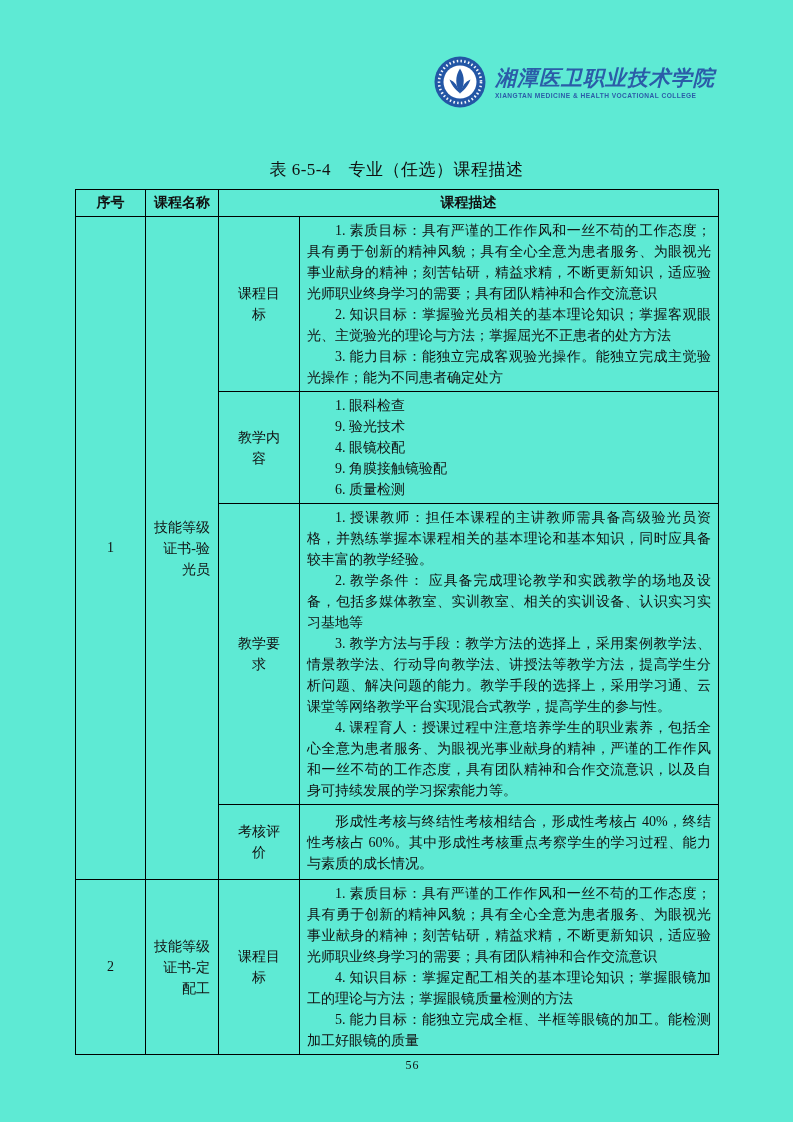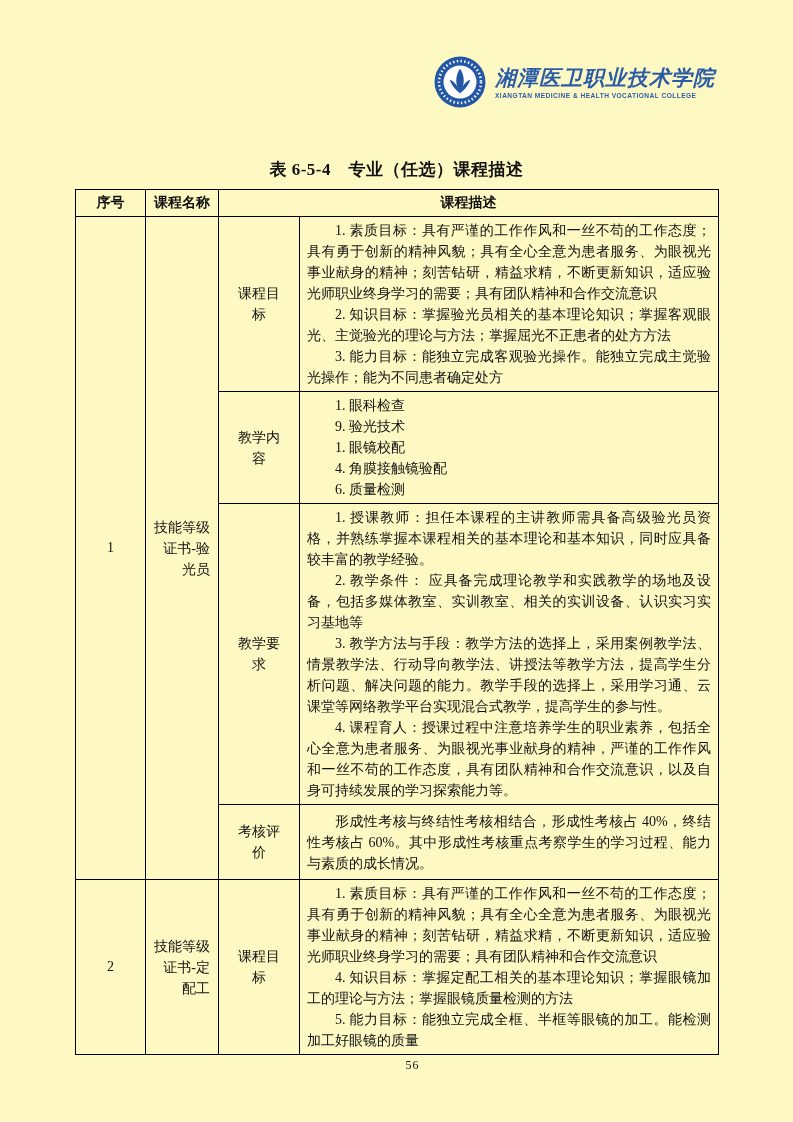--- a/index.html
+++ b/index.html
@@ -2,21 +2,21 @@
 <html><head>
 <meta charset="utf-8">
 <style>
   * { box-sizing: border-box; }
   html, body { margin: 0; padding: 0; background: #e8e8e8; }
   .page {
     position: relative;
     width: 793px;
     height: 1122px;
     margin: 0 auto;
-    background: #fef9c3;
+    background: #5eead4;
     font-family: "Liberation Serif", serif;
     color: #111;
     overflow: hidden;
   }
   
   .logo {
     position: absolute;
     top: 56px;
     right: 78px;
     display: flex;
@@ -43,21 +43,21 @@
     font-family: "Liberation Sans", sans-serif;
   }
   
   .table-title {
     position: absolute;
     top: 158px;
     left: 0;
     width: 100%;
     text-align: center;
     font-size: 17px;
-    font-weight: bold;
+    font-weight: normal;
     letter-spacing: 0.5px;
   }
   
   .course-table {
     position: absolute;
     top: 189px;
     left: 75px;
     width: 643px;
     border-collapse: collapse;
     table-layout: fixed;
@@ -156,22 +156,22 @@
             <p class="para">1. 素质目标：具有严谨的工作作风和一丝不苟的工作态度；具有勇于创新的精神风貌；具有全心全意为患者服务、为眼视光事业献身的精神；刻苦钻研，精益求精，不断更新知识，适应验光师职业终身学习的需要；具有团队精神和合作交流意识</p>
             <p class="para">2. 知识目标：掌握验光员相关的基本理论知识；掌握客观眼光、主觉验光的理论与方法；掌握屈光不正患者的处方方法</p>
             <p class="para">3. 能力目标：能独立完成客观验光操作。能独立完成主觉验光操作；能为不同患者确定处方</p>
           </td>
         </tr>
         <tr>
           <td class="cell-label">教学内容</td>
           <td class="cell-content">
             <p class="para">1. 眼科检查</p>
             <p class="para">9. 验光技术</p>
-            <p class="para">1. 眼镜校配</p>
-            <p class="para">4. 角膜接触镜验配</p>
+            <p class="para">4. 眼镜校配</p>
+            <p class="para">9. 角膜接触镜验配</p>
             <p class="para">6. 质量检测</p>
           </td>
         </tr>
         <tr>
           <td class="cell-label">教学要求</td>
           <td class="cell-content">
             <p class="para">1. 授课教师：担任本课程的主讲教师需具备高级验光员资格，并熟练掌握本课程相关的基本理论和基本知识，同时应具备较丰富的教学经验。</p>
             <p class="para">2. 教学条件： 应具备完成理论教学和实践教学的场地及设备，包括多媒体教室、实训教室、相关的实训设备、认识实习实习基地等</p>
             <p class="para">3. 教学方法与手段：教学方法的选择上，采用案例教学法、情景教学法、行动导向教学法、讲授法等教学方法，提高学生分析问题、解决问题的能力。教学手段的选择上，采用学习通、云课堂等网络教学平台实现混合式教学，提高学生的参与性。</p>
             <p class="para">4. 课程育人：授课过程中注意培养学生的职业素养，包括全心全意为患者服务、为眼视光事业献身的精神，严谨的工作作风和一丝不苟的工作态度，具有团队精神和合作交流意识，以及自身可持续发展的学习探索能力等。</p>

